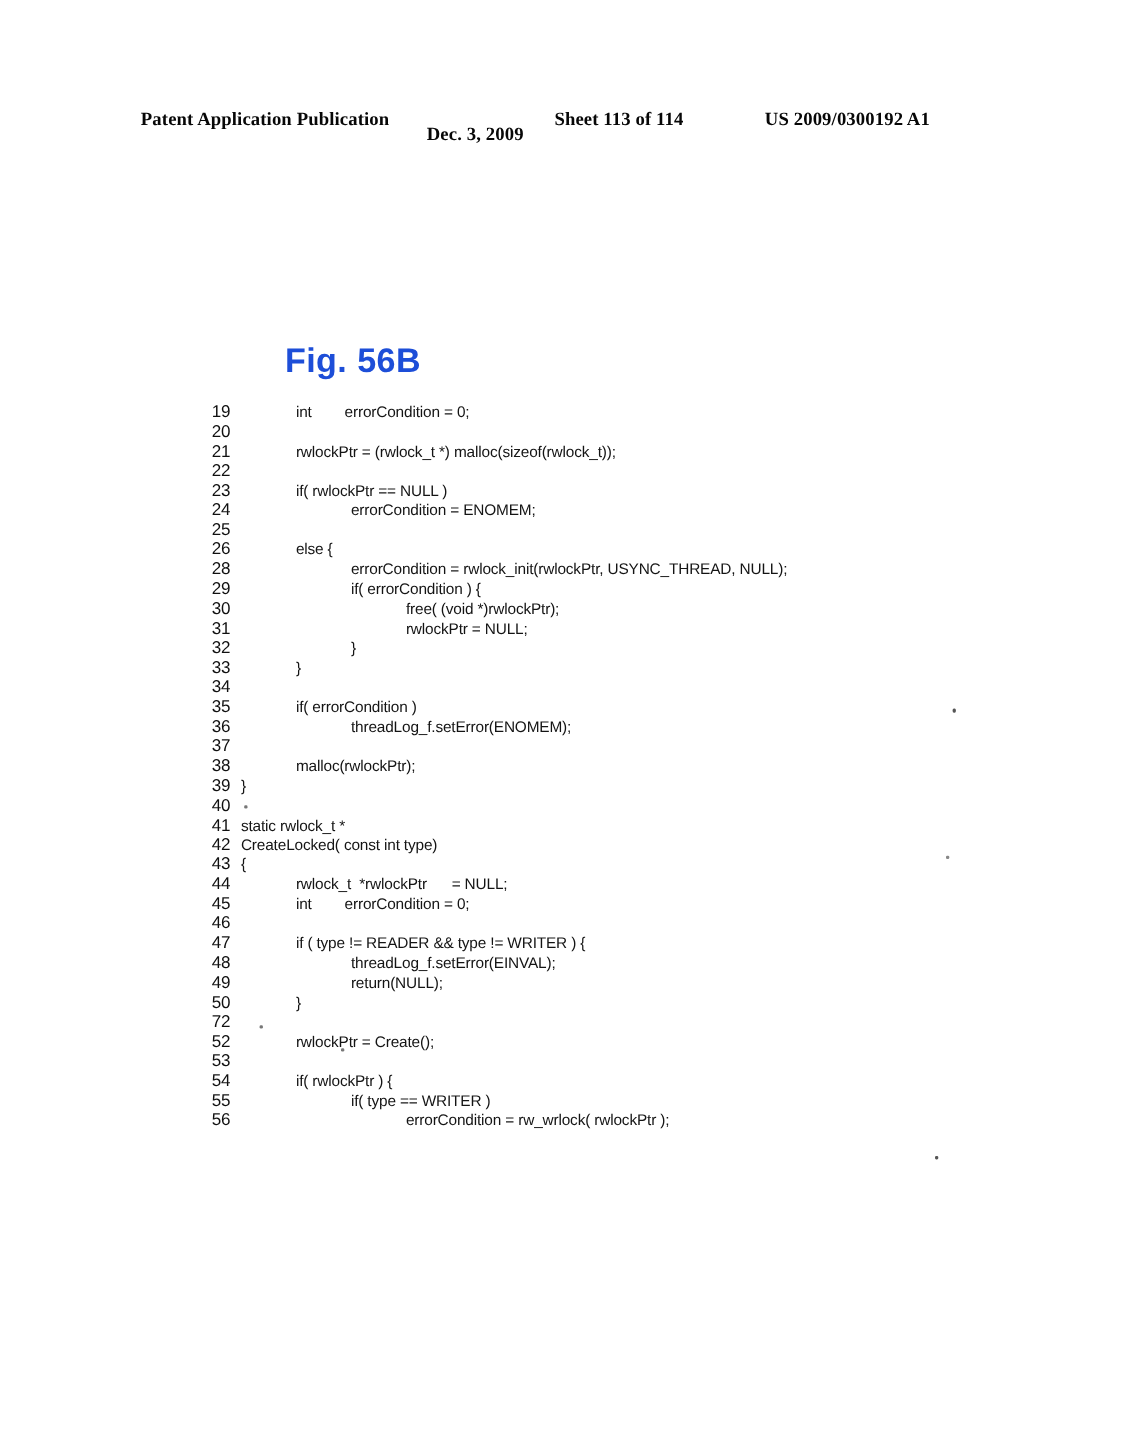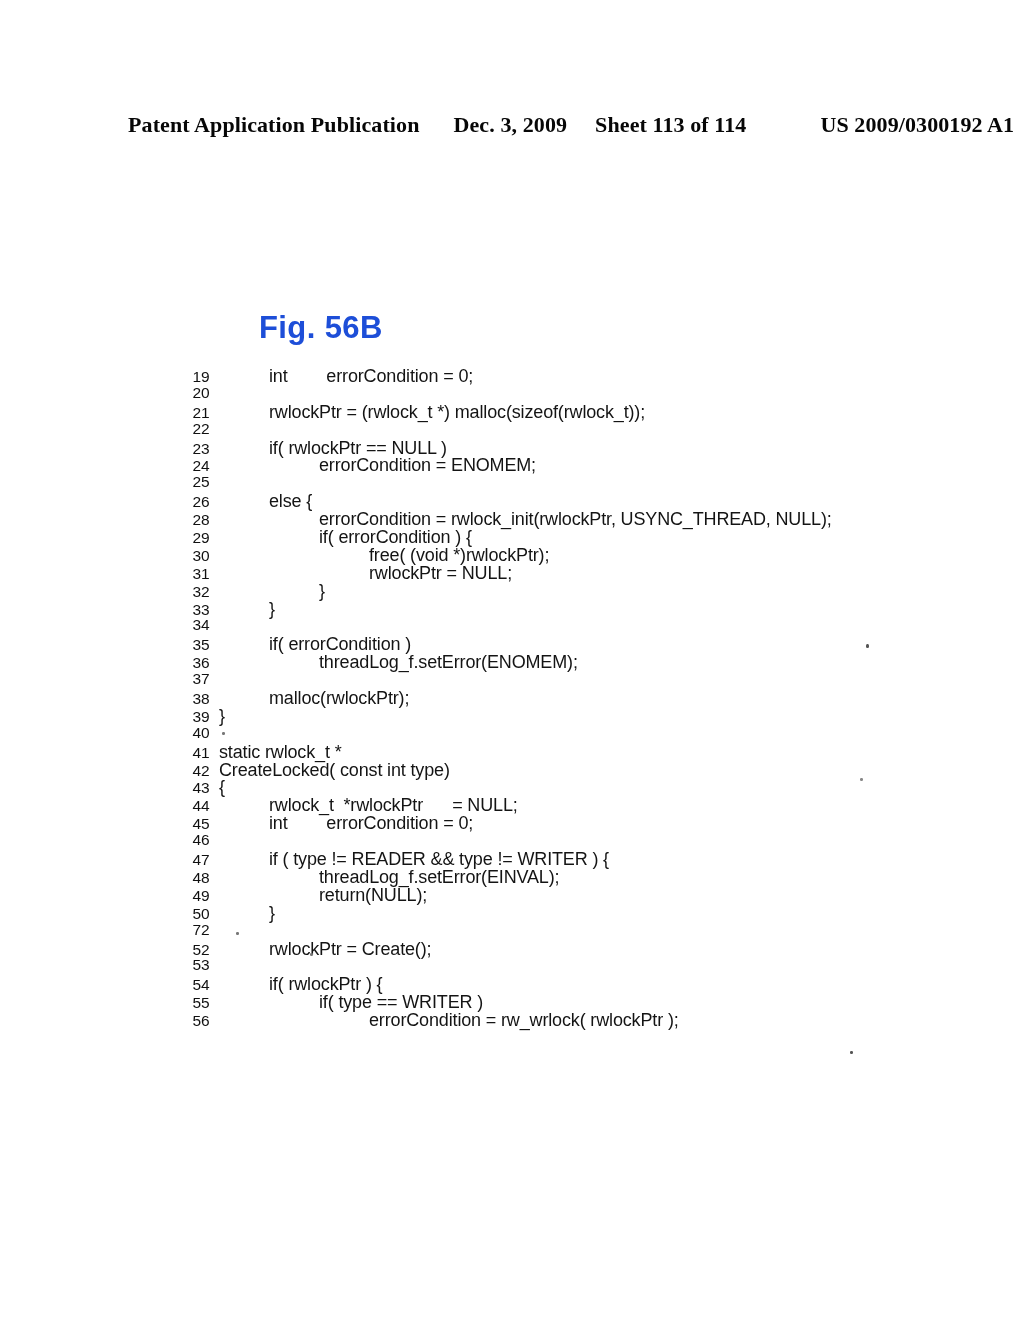--- a/index.html
+++ b/index.html
@@ -23,24 +23,24 @@
     background: #ffffff;
   }
 
   
   .pub-header {
     position: absolute;
     top: 86px;
     left: 128px;
     width: 768px;
     display: flex;
-    align-items: flex-end;
+    align-items: center;
     font-family: "Liberation Serif", serif;
     font-weight: bold;
-    font-size: 22px;
+    font-size: 17px;
     letter-spacing: 0.1px;
     white-space: nowrap;
     color: #070707;
   }
   .pub-header .h-pub      { margin-right: 34px; }
   .pub-header .h-date     { margin-right: 28px; margin-top: 26px; }
   .pub-header .h-sheet    { margin-right: 26px; }
   .pub-header .h-number   { margin-right: 0; margin-left: 48px; }
 
   
@@ -73,21 +73,21 @@
     width: 36px;
     text-align: center;
     font-family: "Liberation Sans", sans-serif;
     font-size: 15.5px;
     color: #101010;
     letter-spacing: -0.1px;
   }
   .line-code {
     flex: 1 1 auto;
     font-family: "Liberation Sans", sans-serif;
-    font-size: 18px;
+    font-size: 14px;
     color: #141414;
     letter-spacing: -0.15px;
     
     padding-left: 0px;
   }
   
   .ind-0 { padding-left: 0px;   }
   .ind-1 { padding-left: 50px;  }
   .ind-2 { padding-left: 100px; }
   .ind-3 { padding-left: 150px; }

